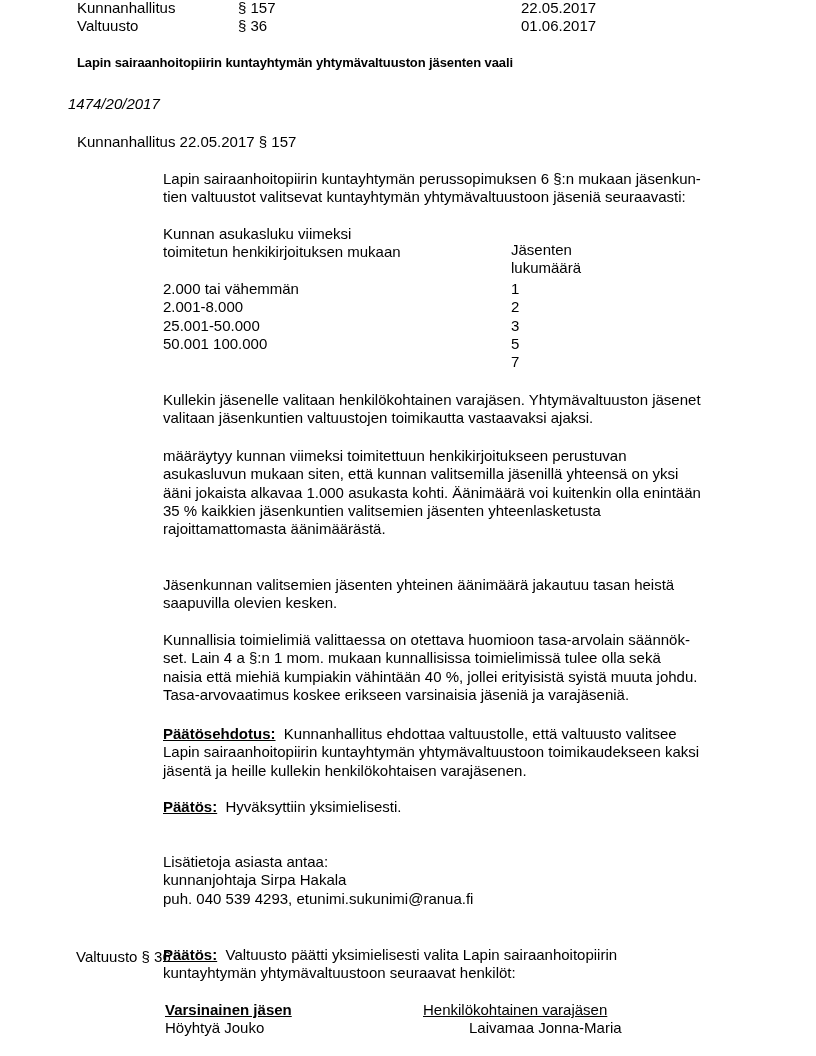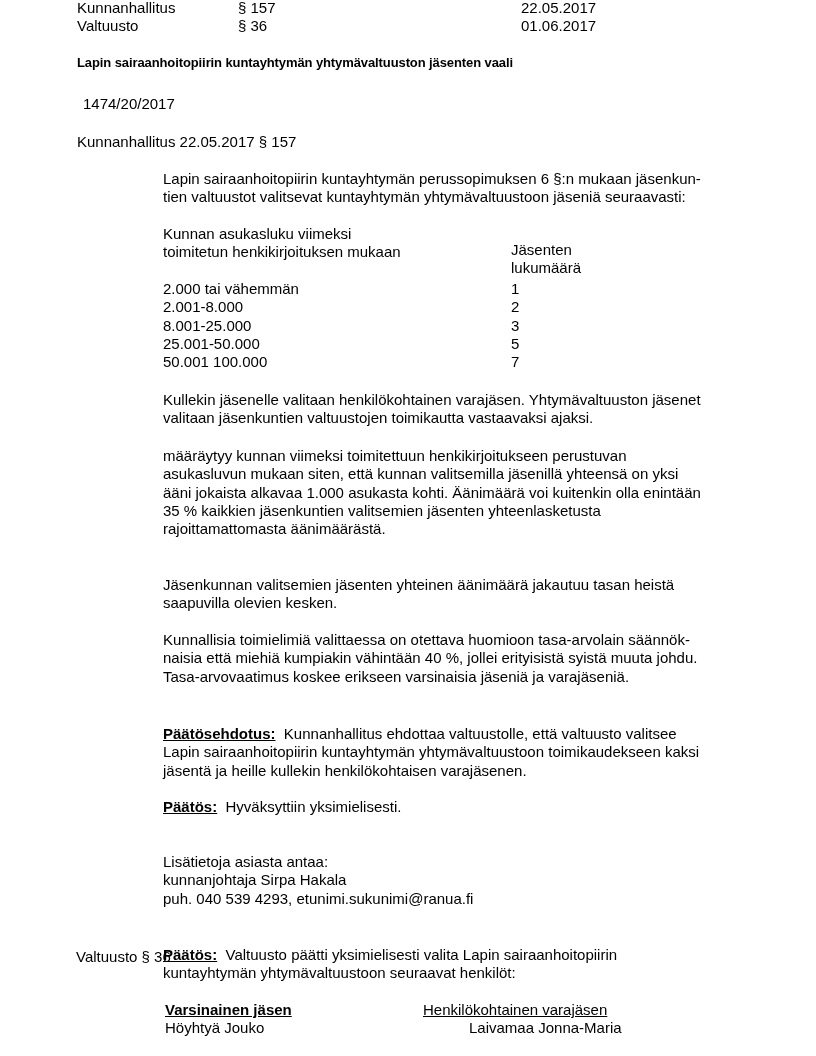--- a/index.html
+++ b/index.html
@@ -44,21 +44,21 @@
   <div class="abs line" style="left:77px; top:-1px;">Kunnanhallitus</div>
   <div class="abs line" style="left:238px; top:-1px;">§ 157</div>
   <div class="abs line" style="left:521px; top:-1px;">22.05.2017</div>
   <div class="abs line" style="left:77px; top:17px;">Valtuusto</div>
   <div class="abs line" style="left:238px; top:17px;">§ 36</div>
   <div class="abs line" style="left:521px; top:17px;">01.06.2017</div>
 </div>
 
 <div class="abs title" style="left:77px; top:55px;">Lapin sairaanhoitopiirin kuntayhtymän yhtymävaltuuston jäsenten vaali</div>
 
-<div class="abs line" style="left:83px; top:95px;">1474/20/2017</div>
+<div class="abs line" style="left:68px; top:95px;font-style:italic;">1474/20/2017</div>
 
 <div class="abs line" style="left:77px; top:133px;">Kunnanhallitus 22.05.2017 § 157</div>
 
 <div class="body-text" style="top:170px;">
   <div>Lapin sairaanhoitopiirin kuntayhtymän perussopimuksen 6 §:n mukaan jäsenkun-</div>
   <div>tien valtuustot valitsevat kuntayhtymän yhtymävaltuustoon jäseniä seuraavasti:</div>
 </div>
 
 <div>
   <div class="body-text" style="top:225px; width:330px;">
@@ -66,21 +66,20 @@
     <div>toimitetun henkikirjoituksen mukaan</div>
   </div>
   <div class="body-text" style="top:225px; left:511px; width:200px;margin-top:16px;">
     <div>Jäsenten</div>
     <div>lukumäärä</div>
   </div>
 
   <div class="body-text" style="top:280px; width:330px;">
     <div>2.000 tai vähemmän</div>
     <div>2.001-8.000</div>
-    <div>8.001-25.000</div>
     <div>25.001-50.000</div>
     <div>50.001 100.000</div>
   </div>
   <div class="body-text" style="top:280px; left:511px; width:100px;">
     <div>1</div>
     <div>2</div>
     <div>3</div>
     <div>5</div>
     <div>7</div>
   </div>
@@ -99,20 +98,21 @@
   <div>rajoittamattomasta äänimäärästä.</div>
 </div>
 
 <div class="body-text" style="top:576px;">
   <div>Jäsenkunnan valitsemien jäsenten yhteinen äänimäärä jakautuu tasan heistä</div>
   <div>saapuvilla olevien kesken.</div>
 </div>
 
 <div class="body-text" style="top:631px;">
   <div>Kunnallisia toimielimiä valittaessa on otettava huomioon tasa-arvolain säännök-</div>
+  <div>set. Lain 4 a §:n 1 mom. mukaan kunnallisissa toimielimissä tulee olla sekä</div>
   <div>naisia että miehiä kumpiakin vähintään 40 %, jollei erityisistä syistä muuta johdu.</div>
   <div>Tasa-arvovaatimus koskee erikseen varsinaisia jäseniä ja varajäseniä.</div>
 </div>
 
 <div class="body-text" style="top:725px;">
   <div>
     <span class="lbl">Päätösehdotus:</span>&nbsp;
     <span>Kunnanhallitus ehdottaa valtuustolle, että valtuusto valitsee</span>
   </div>
   <div>Lapin sairaanhoitopiirin kuntayhtymän yhtymävaltuustoon toimikaudekseen kaksi</div>

